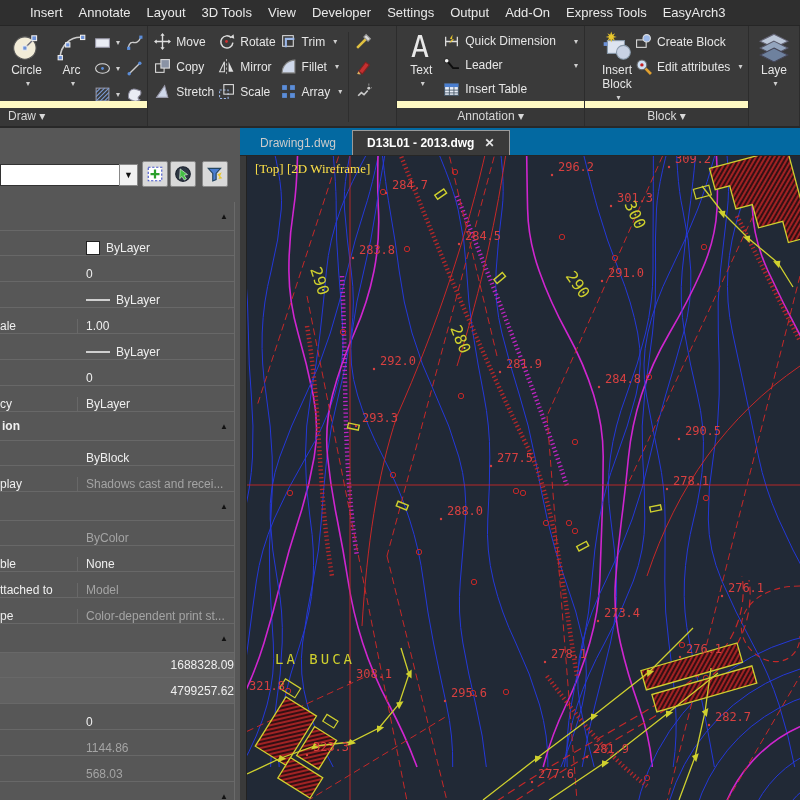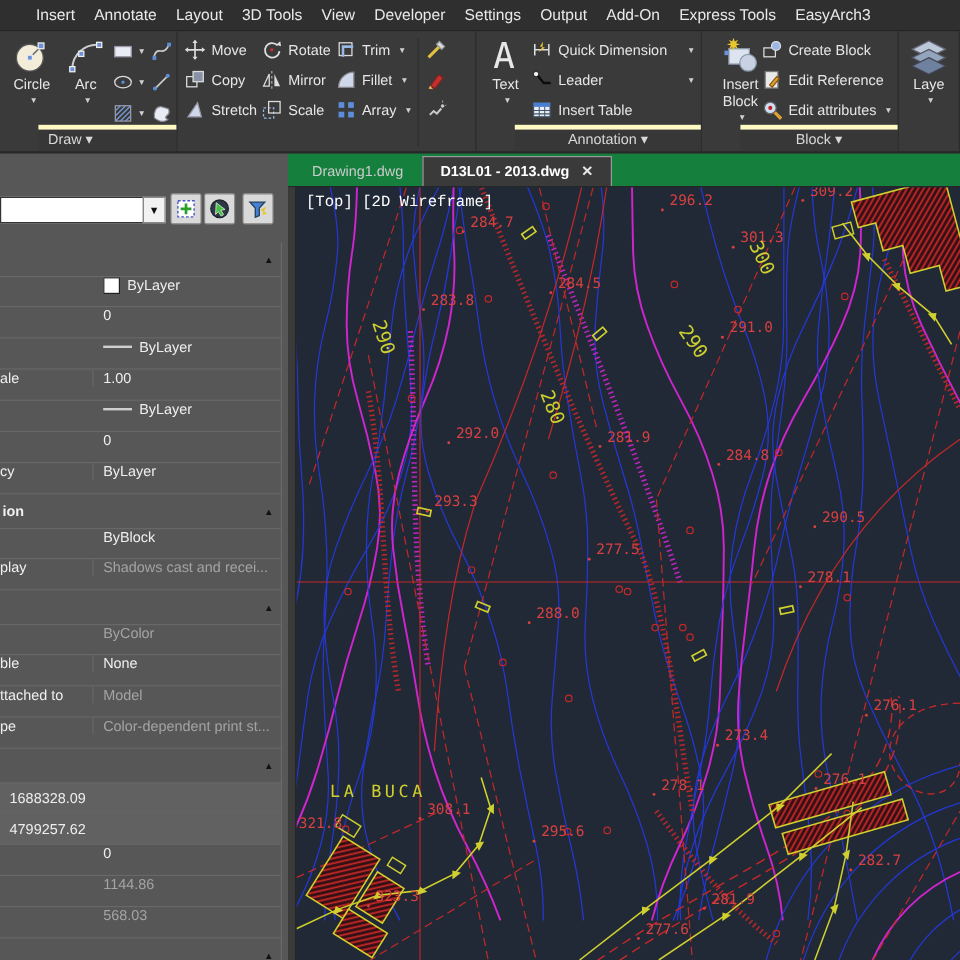--- a/index.html
+++ b/index.html
@@ -11,69 +11,69 @@
     display:flex;align-items:center;gap:16px;padding-left:30px;box-sizing:border-box;
     color:#e9e9e9;font-size:13px;white-space:nowrap;overflow:hidden;border-bottom:1px solid #262626;}
   .menu-item{cursor:default;flex:0 0 auto;}
 
   
   #ribbon{position:absolute;left:0;top:26px;width:800px;height:102px;background:#3a3a3a;
     display:flex;box-sizing:border-box;border-bottom:2px solid #282828;color:#e6e6e6;}
   .panel{display:flex;flex-direction:column;box-sizing:border-box;border-right:1px solid #2c2c2c;}
   .panel-content{flex:1;display:flex;padding:2px 4px 0 4px;overflow:hidden;}
   .plabel{height:18px;line-height:17px;text-align:center;color:#d8d8d8;font-size:12px;
-    background:#373737;border-top:4px solid #fef9c3;margin-left:32px;}
+    background:#373737;border-top:7px solid #fef9c3;}
   .plabel.left{text-align:left;padding-left:8px;}
   .dd{font-size:8px;color:#cfcfcf;margin-left:3px;}
   .bigbtn{width:46px;display:flex;flex-direction:column;align-items:center;padding-top:3px;
     font-size:12px;color:#e6e6e6;text-align:center;line-height:14px;}
   .bigbtn svg{flex:0 0 auto;}
   .srow{display:flex;align-items:center;height:25px;gap:5px;font-size:12px;padding:0 2px;white-space:nowrap;}
   .mcol{display:flex;flex-direction:column;padding-top:1px;}
   .vdiv{width:1px;background:#2e2e2e;margin:4px 4px;}
   .grid2{display:grid;grid-template-columns:auto auto;column-gap:6px;row-gap:2px;align-items:center;padding-top:2px;}
   .gcell{display:flex;align-items:center;gap:2px;height:24px;}
 
   
-  #tabstrip{position:absolute;left:240px;top:128px;width:560px;height:28px;background:#15803d;
+  #tabstrip{position:absolute;left:240px;top:128px;width:560px;height:28px;background:#0369a1;
     display:flex;align-items:flex-end;box-sizing:border-box;border-bottom:1px solid #262626;padding-left:6px;}
   .tab{font-size:12px;color:#cbcbcb;padding:5px 14px;margin-right:2px;}
   .tab.active{background:#3a3a3a;border:1px solid #9a9a9a;border-bottom:none;color:#fff;font-weight:bold;
     display:flex;align-items:center;gap:10px;}
   .tab-close{font-weight:bold;color:#e6e6e6;font-size:12px;}
 
   
   #palette{position:absolute;left:0;top:128px;width:240px;height:672px;background:#575757;box-sizing:border-box;}
   #combo{position:absolute;left:0;top:36px;width:120px;height:22px;background:#fff;border:1px solid #333;
     box-sizing:border-box;font-size:12px;color:#222;padding:2px 4px;}
   #combo-arrow{position:absolute;left:119px;top:36px;width:19px;height:22px;background:#f2f2f2;
     border:1px solid #888;box-sizing:border-box;display:flex;align-items:center;justify-content:center;
     font-size:9px;color:#111;}
   .ptool{position:absolute;top:33px;width:26px;height:26px;background:#d9d9d9;border:1px solid #8a8a8a;
     border-radius:2px;display:flex;align-items:center;justify-content:center;box-sizing:border-box;}
   #props-grid{position:absolute;left:0;top:74px;width:235px;border-right:1px solid #6a6a6a;box-sizing:border-box;}
   .prop-section{height:16px;margin:6px 0 6px 0;display:flex;align-items:center;
     font-size:12px;font-weight:bold;color:#f0f0f0;padding:0 6px 0 2px;}
   .sec-arrow{margin-left:auto;font-size:8px;color:#111;}
   .prop-row{display:flex;height:26px;box-sizing:border-box;border-bottom:1px solid #686868;
-    font-size:12px;color:#efefef;align-items:flex-start;}
+    font-size:12px;color:#efefef;align-items:flex-end;}
   .prop-row.first{border-top:1px solid #686868;}
   .prop-label{width:78px;box-sizing:border-box;border-right:1px solid #686868;display:flex;align-items:center;}
   .prop-value{flex:1;display:flex;align-items:center;padding-left:8px;gap:6px;}
   .prop-row.muted .prop-value{color:#a4a4a4;}
   .prop-row.hl{background:#616161;flex-direction:column;}
   .swatch{width:12px;height:12px;background:#fff;border:1px solid #222;flex:0 0 auto;}
   .linesample{width:24px;height:0;border-top:2px solid #cfcfcf;flex:0 0 auto;}
 
   
   #strip{position:absolute;left:240px;top:156px;width:7px;height:644px;background:#3a3a3a;
     border-right:1px solid #222;box-sizing:border-box;}
   #canvas-wrap{position:absolute;left:247px;top:156px;width:553px;height:644px;background:#212936;overflow:hidden;}
-  #viewport-label{position:absolute;left:8px;top:5px;color:#ffffff;font-size:13px;z-index:5;
-    font-family:Liberation Mono, monospace;text-align:right;}
+  #viewport-label{position:absolute;left:8px;top:5px;color:#fde047;font-size:13px;z-index:5;
+    font-family:Liberation Serif, serif;text-align:right;}
   svg text{font-family:"DejaVu Sans Mono",monospace;}
 </style>
 </head>
 <body>
 
 <div id="app">
   <div id="menubar">
       <div class="menu-item">Insert</div>
       <div class="menu-item">Annotate</div>
       <div class="menu-item">Layout</div>
@@ -303,27 +303,20 @@
             <span>Insert Block</span>
             <span class="dd">▾</span>
           </div>
           <div class="mcol">
             <div class="srow">
               <svg width="17" height="17" viewBox="0 0 16 16">
                 <rect x="1.5" y="6.5" width="9" height="7" fill="none" stroke="#ddd"></rect>
                 <circle cx="11" cy="5" r="3.5" fill="#9bb7e8" stroke="#ddd"></circle>
               </svg>
               <span>Create Block</span>
-            </div>
-            <div class="srow">
-              <svg width="17" height="17" viewBox="0 0 16 16">
-                <rect x="2.5" y="1.5" width="10" height="13" fill="#e9e9e9" stroke="#777"></rect>
-                <path d="M6 12l5.5-6.5 2 1.7L8 13.7z" fill="#e0a030" stroke="#8a5a10"></path>
-              </svg>
-              <span>Edit Reference</span>
             </div>
             <div class="srow">
               <svg width="17" height="17" viewBox="0 0 16 16">
                 <circle cx="6.5" cy="6.5" r="4.6" fill="#cfe0f4" stroke="#666"></circle>
                 <circle cx="6.5" cy="6.5" r="1.6" fill="#c42020"></circle>
                 <path d="M10 10l5 5" stroke="#e0a030" stroke-width="2.6"></path>
               </svg>
               <span>Edit attributes</span>
               <span class="dd">▾</span>
             </div>

